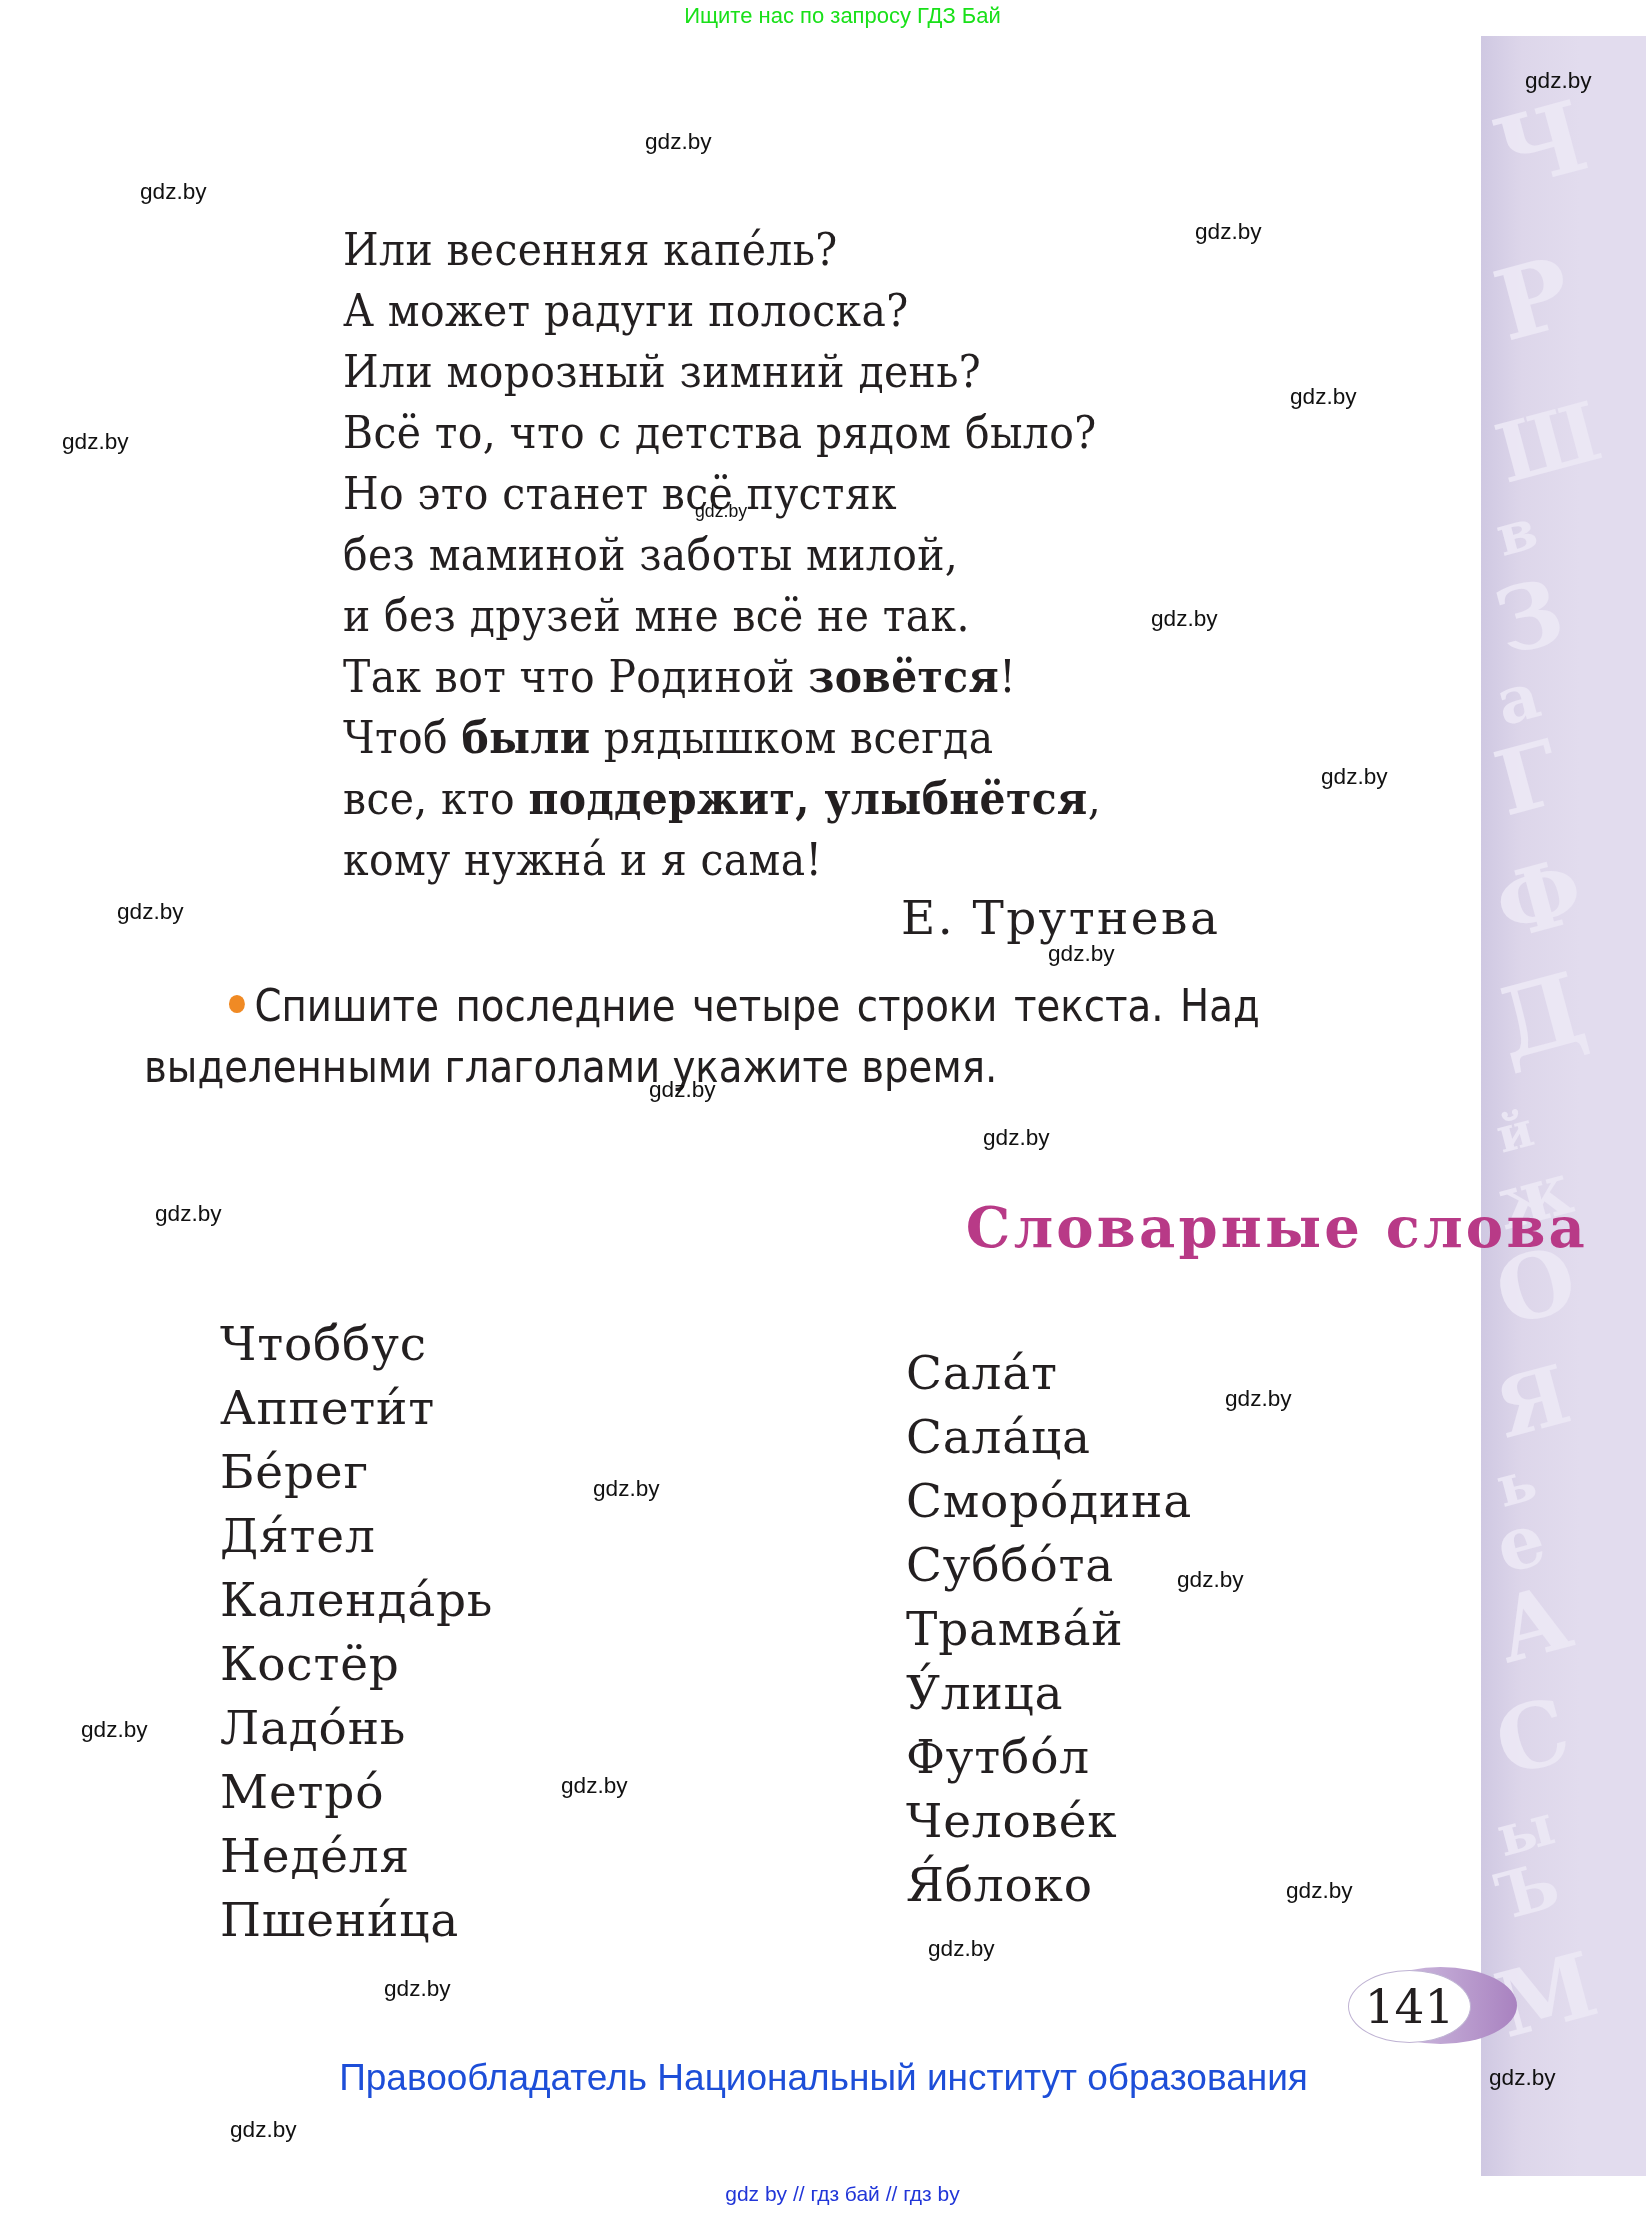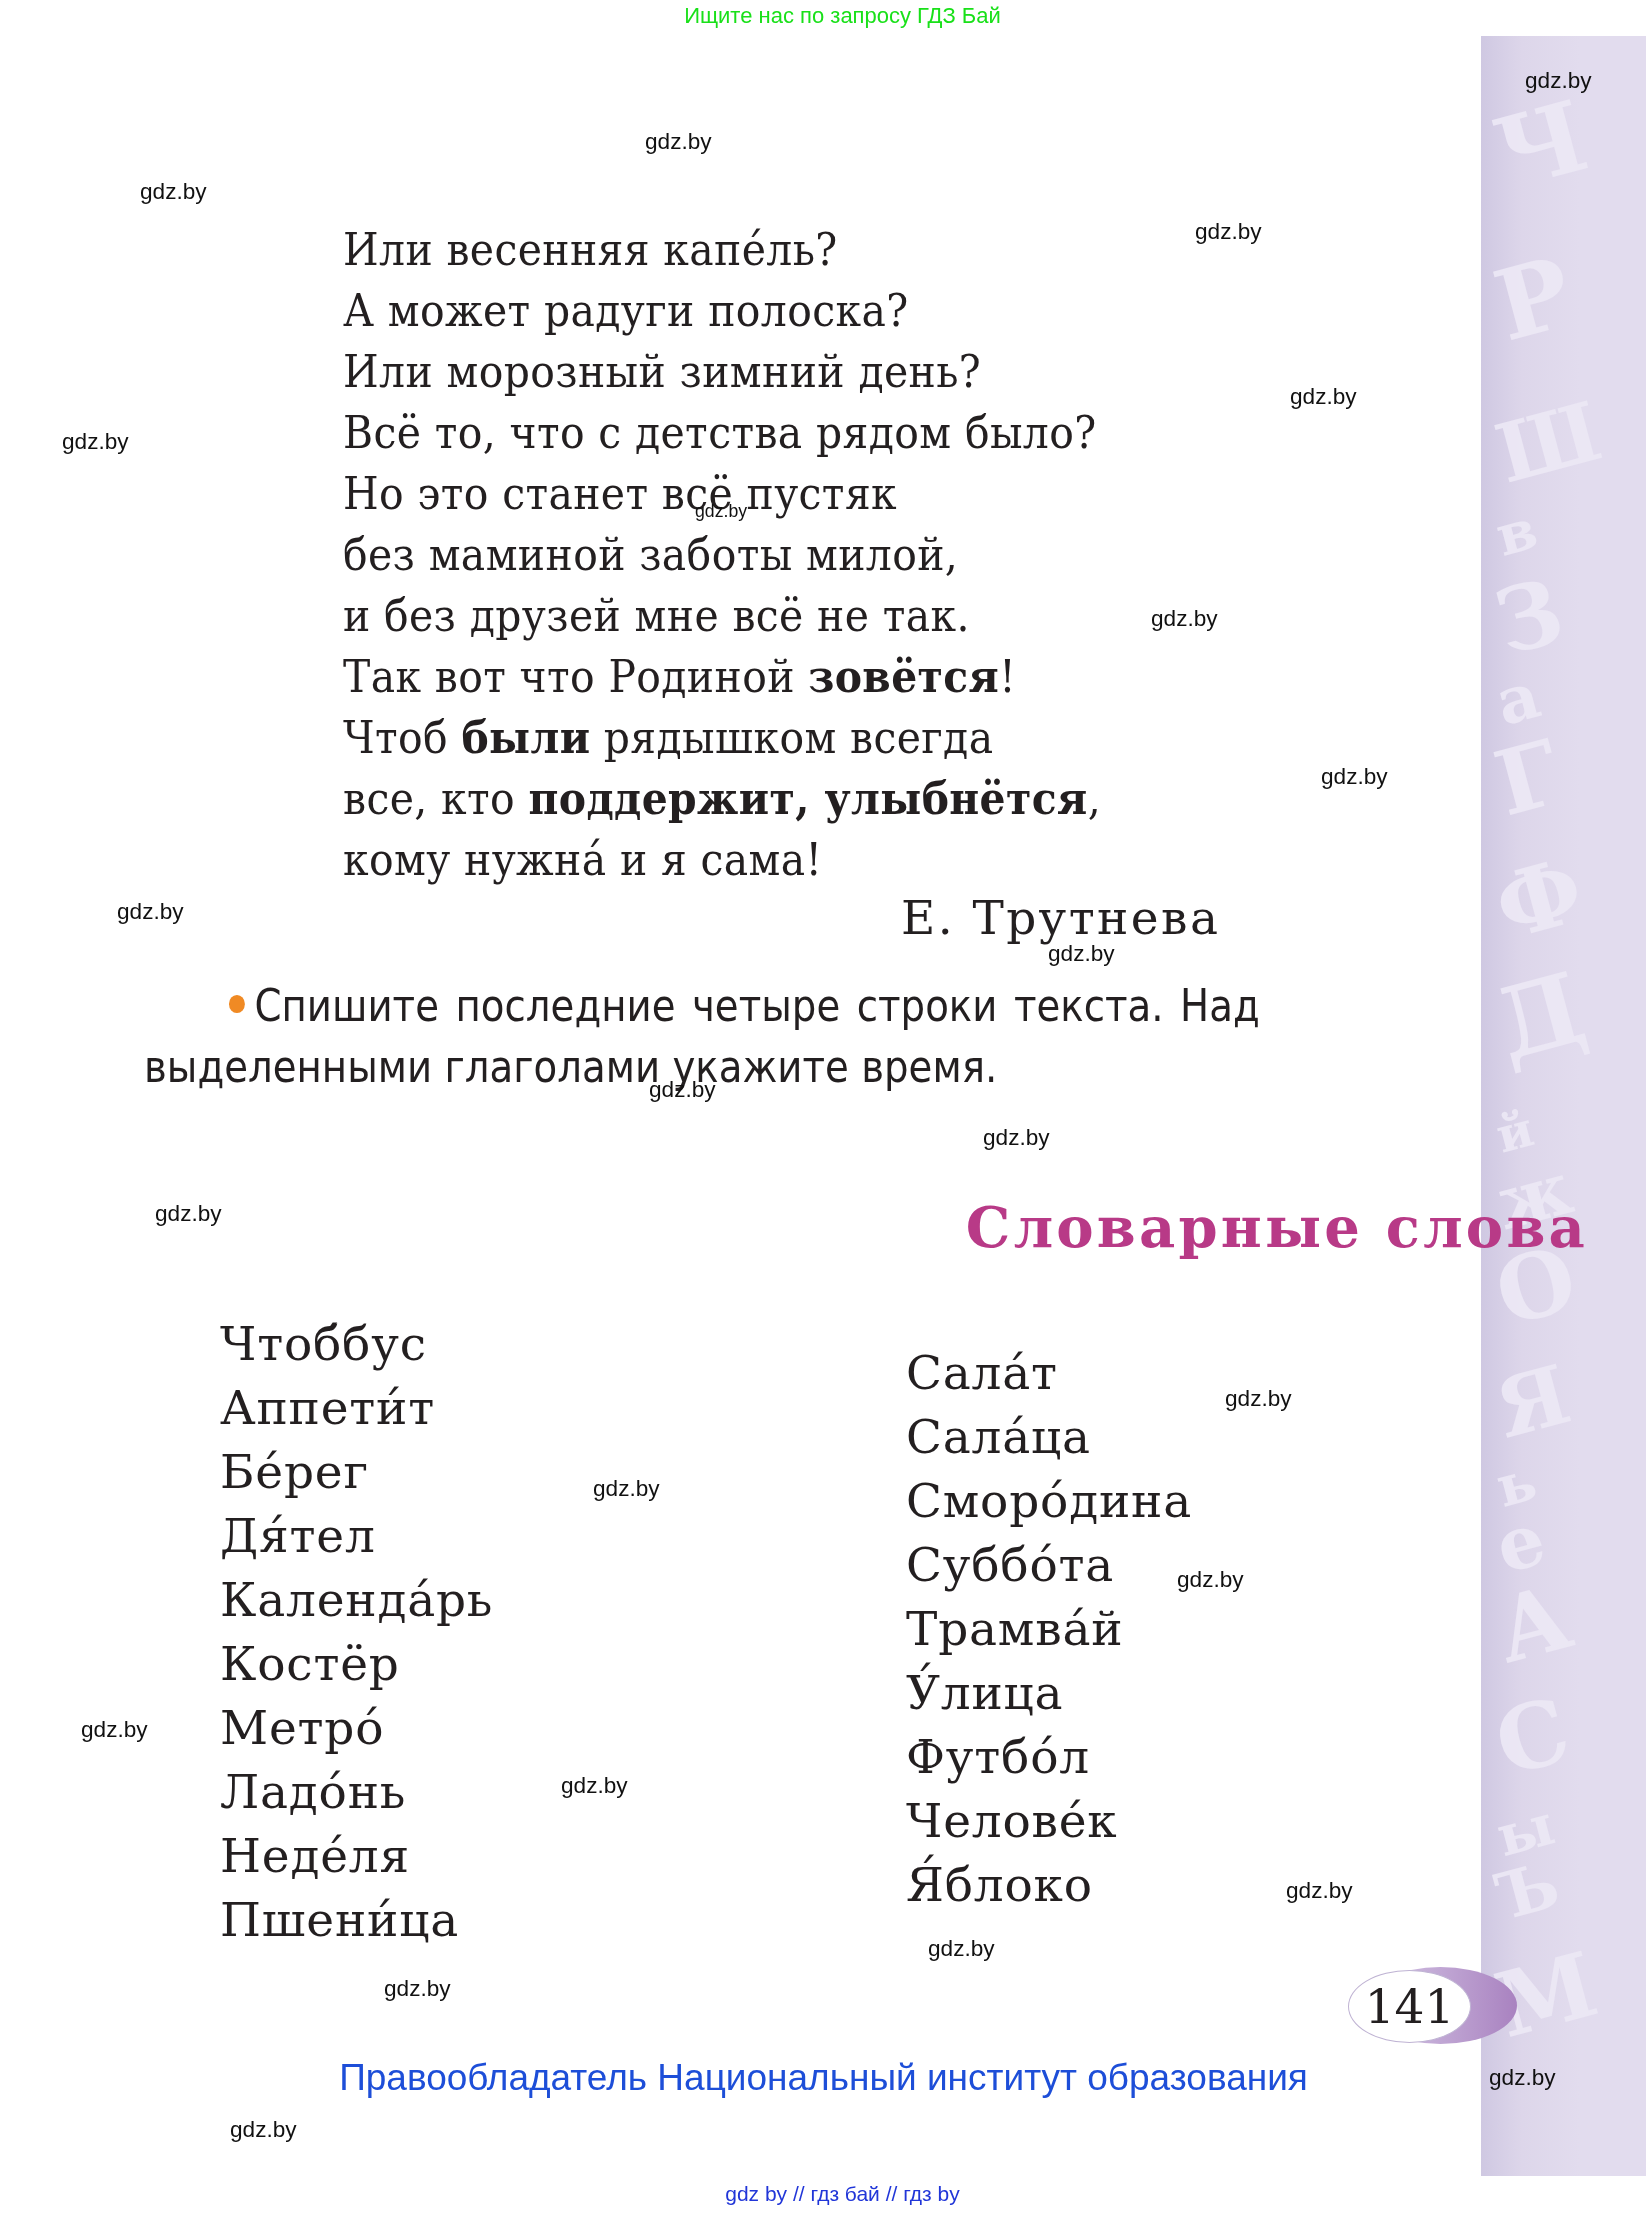--- a/index.html
+++ b/index.html
@@ -76,22 +76,22 @@
 
 <div class="abs heading">Словарные слова</div>
 
 <div class="word-col" style="left:220px; top:1312px;" id="wl">
     <span class="word">Чтоб́бус</span>
     <span class="word">Аппети́т</span>
     <span class="word">Бе́рег</span>
     <span class="word">Дя́тел</span>
     <span class="word">Календа́рь</span>
     <span class="word">Костёр</span>
+    <span class="word">Ладо́нь</span>
     <span class="word">Метро́</span>
-    <span class="word">Ладо́нь</span>
     <span class="word">Неде́ля</span>
     <span class="word">Пшени́ца</span>
   </div>
 <div class="word-col" style="left:906px; top:1312px;margin-top:29px;" id="wr">
     <span class="word">Сала́т</span>
     <span class="word">Сала́ца</span>
     <span class="word">Сморо́дина</span>
     <span class="word">Суббо́та</span>
     <span class="word">Трамва́й</span>
     <span class="word">У́лица</span>

